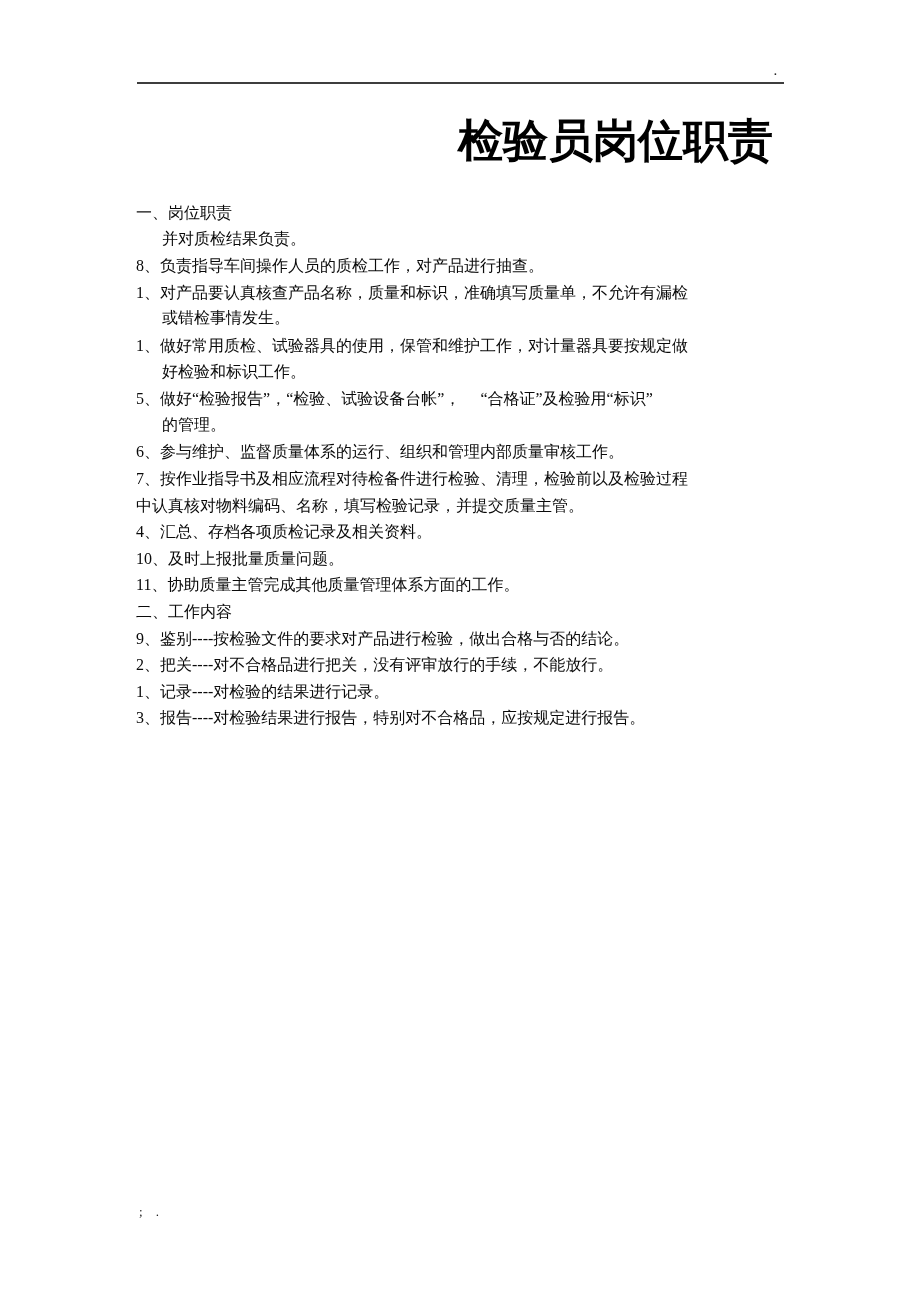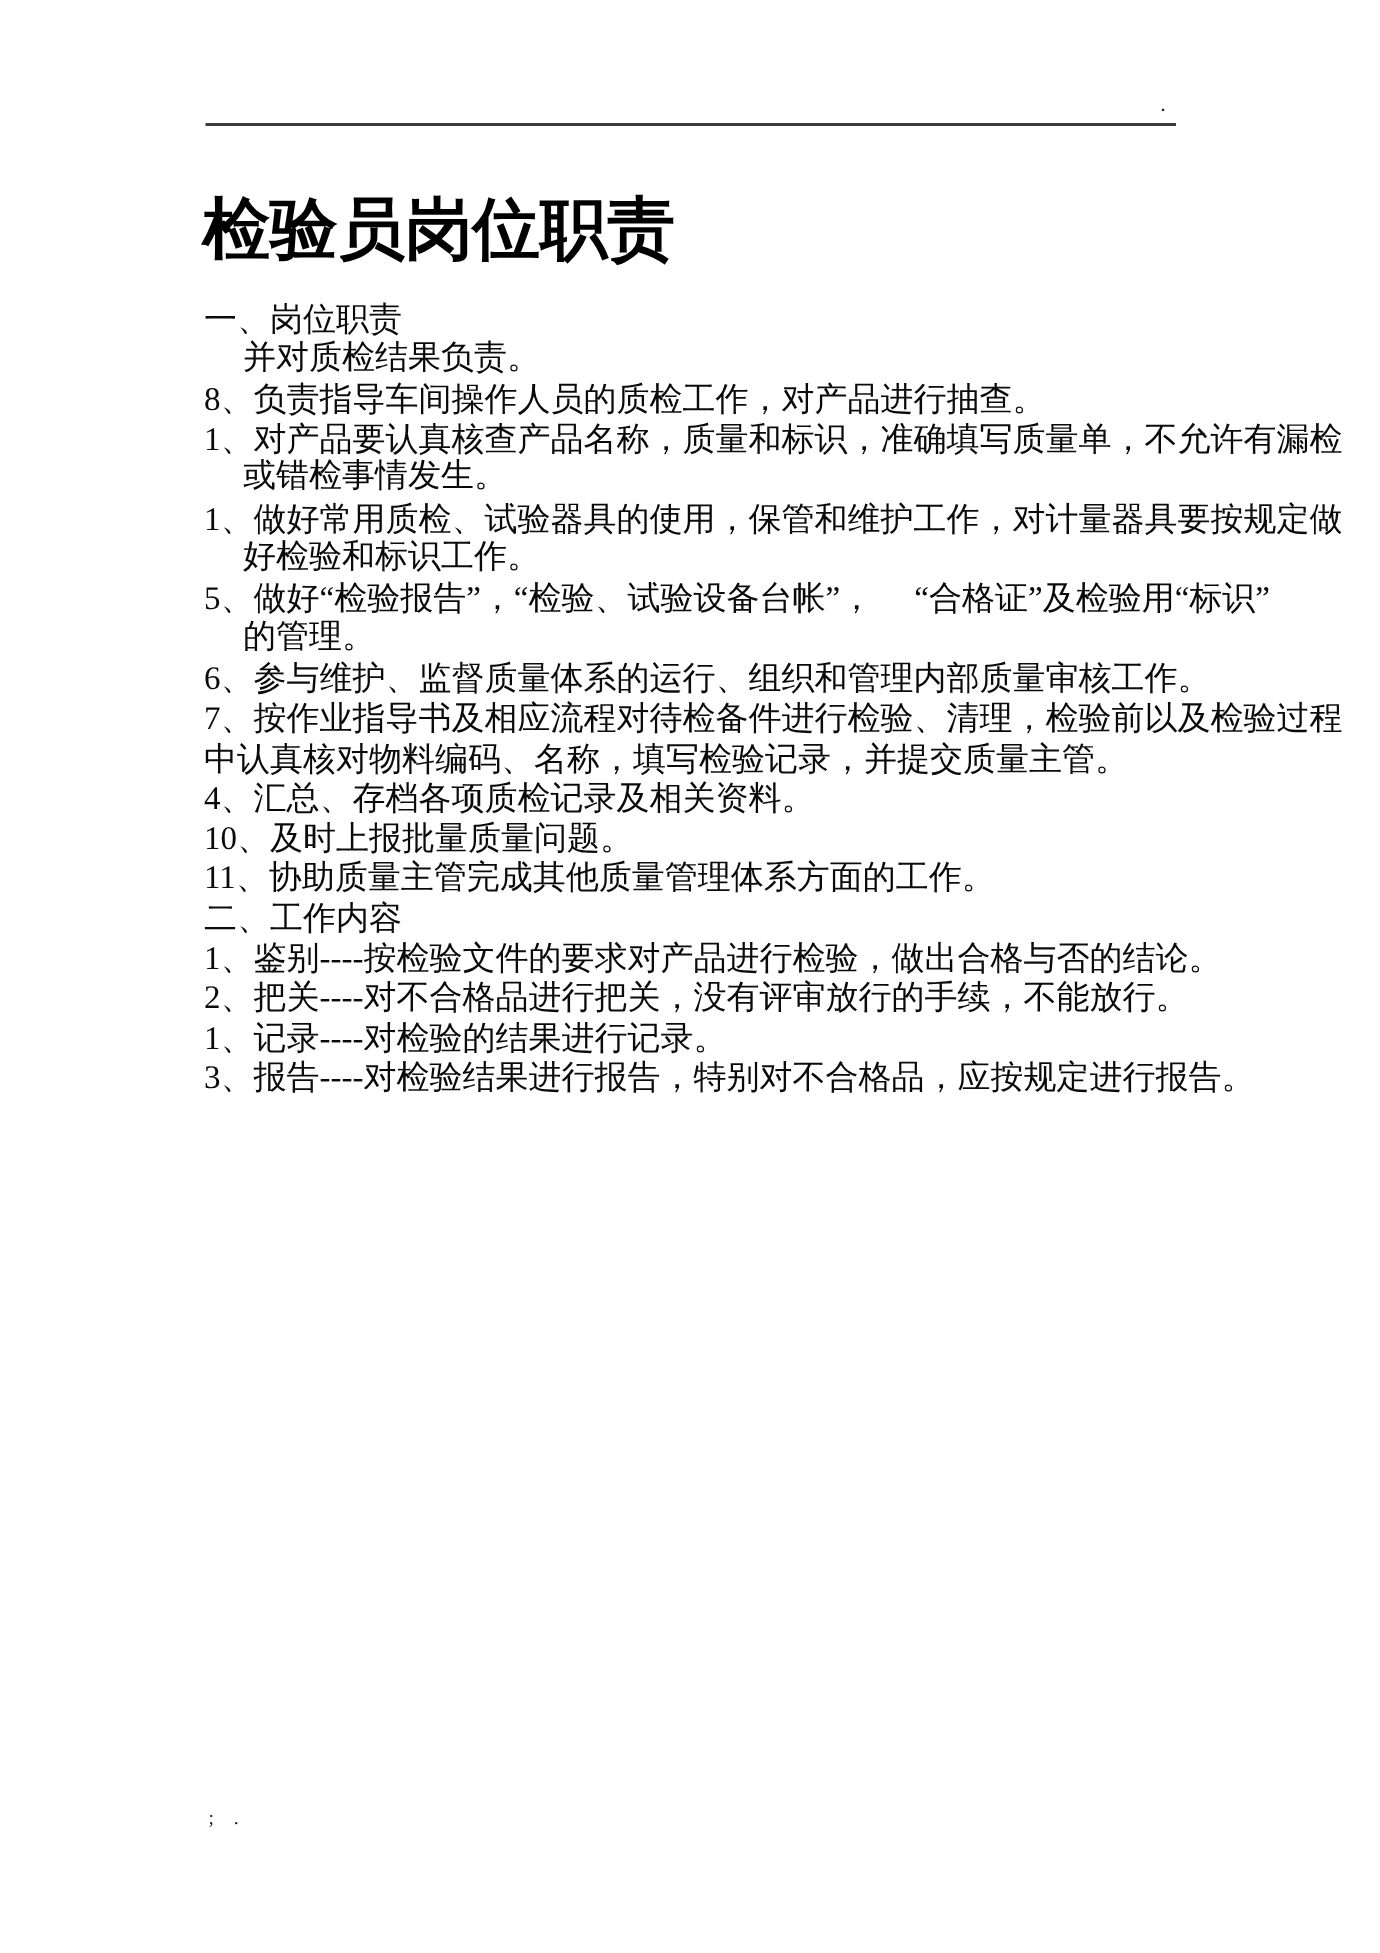--- a/index.html
+++ b/index.html
@@ -31,35 +31,35 @@
     font-size: 11px;
     font-weight: bold;
     color: #222222;
     line-height: 11px;
   }
   .doc-title {
     position: absolute;
     left: 123px;
     top: 112px;
     width: 650px;
-    margin: 12px;
-    text-align: left;
+    margin: 0;
+    text-align: right;
     font-size: 45px;
     line-height: 58px;
     font-weight: bold;
     letter-spacing: 0px;
     color: #000000;
     white-space: nowrap;
   }
   .body-text {
     position: absolute;
     left: 136px;
     top: 200px;
     width: 680px;
-    font-size: 22px;
+    font-size: 16px;
     line-height: 26.6px;
   }
   .line {
     white-space: pre;
   }
   .line.indent {
     padding-left: 26px;
     font-family: Liberation Mono, monospace;
   }
   .footer-mark {
@@ -88,19 +88,19 @@
       <div class="line indent">好检验和标识工作。</div>
       <div class="line">5、做好“检验报告”，“检验、试验设备台帐”，　 “合格证”及检验用“标识”</div>
       <div class="line indent">的管理。</div>
       <div class="line">6、参与维护、监督质量体系的运行、组织和管理内部质量审核工作。</div>
       <div class="line">7、按作业指导书及相应流程对待检备件进行检验、清理，检验前以及检验过程</div>
       <div class="line">中认真核对物料编码、名称，填写检验记录，并提交质量主管。</div>
       <div class="line">4、汇总、存档各项质检记录及相关资料。</div>
       <div class="line">10、及时上报批量质量问题。</div>
       <div class="line">11、协助质量主管完成其他质量管理体系方面的工作。</div>
       <div class="line">二、工作内容</div>
-      <div class="line">1、鉴别----按检验文件的要求对产品进行检验，做出合格与否的结论。</div>
+      <div class="line">9、鉴别----按检验文件的要求对产品进行检验，做出合格与否的结论。</div>
       <div class="line">2、把关----对不合格品进行把关，没有评审放行的手续，不能放行。</div>
       <div class="line">1、记录----对检验的结果进行记录。</div>
       <div class="line">3、报告----对检验结果进行报告，特别对不合格品，应按规定进行报告。</div>
     </div>
   <div class="footer-mark">; .</div>
 </div>
 
 </body></html>

